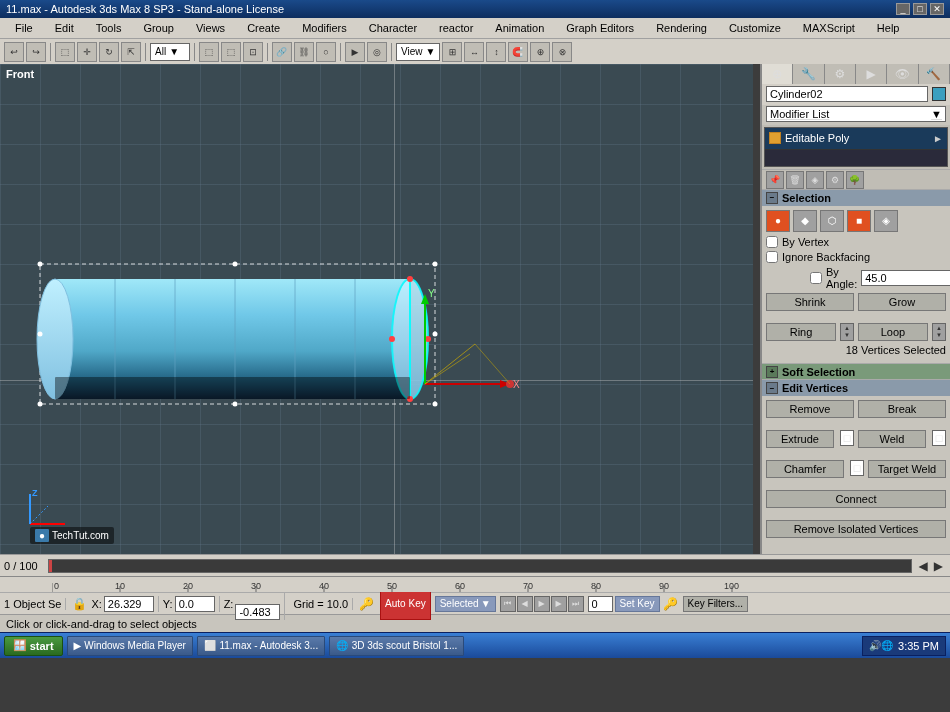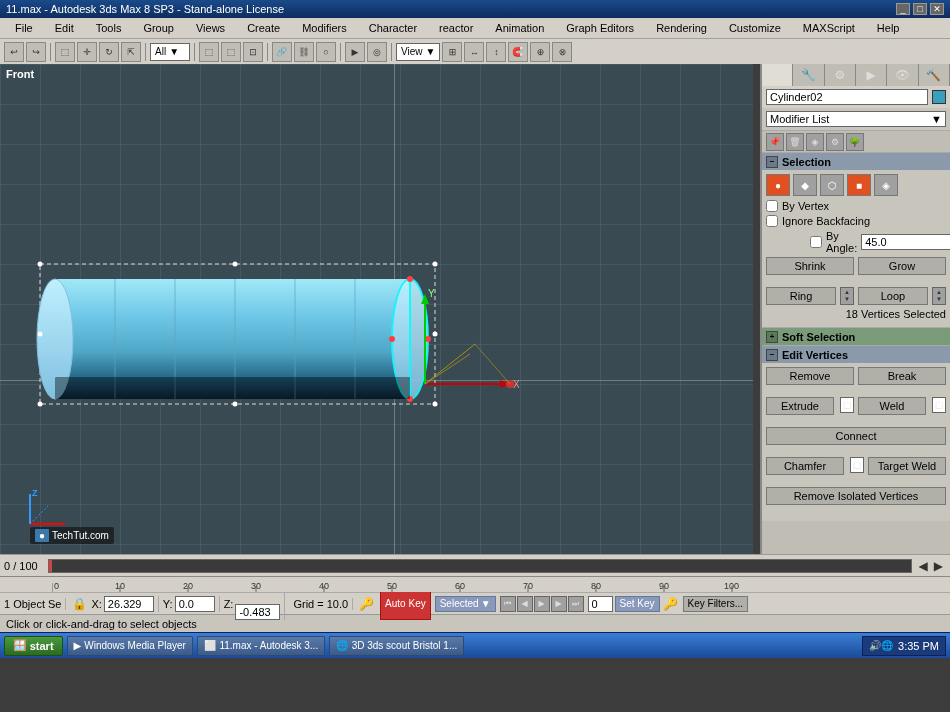--- a/index.html
+++ b/index.html
@@ -94,21 +94,21 @@
     }
     #obj-name-input {
       flex: 1; height: 16px; background: white; border: 1px solid #666; padding: 0 3px; font-size: 11px; color: #000;
     }
     #obj-color-swatch {
       width: 14px; height: 14px; background: #3a9fbf; border: 1px solid #333;
     }
 
     
     #modifier-list-row {
-      height: 22px; display: flex; align-items: center; padding: 1px 4px; background: #c8c5bd;
+      height: 22px; display: flex; align-items: flex-start; padding: 1px 4px; background: #c8c5bd; text-decoration: underline;
     }
     #modifier-list-btn {
       flex: 1; height: 16px; background: white; border: 1px solid #666; padding: 0 3px;
       font-size: 11px; color: #000; display: flex; align-items: center; justify-content: space-between; cursor: pointer;
     }
 
     
     #modifier-stack {
       background: #2a2a3a; min-height: 40px; margin: 2px;
       border: 1px solid #555;
@@ -490,20 +490,27 @@
       <div id="obj-color-swatch"></div>
     </div>
 
     <div id="modifier-list-row">
       <div id="modifier-list-btn">
         <span>Modifier List</span>
         <span>▼</span>
       </div>
     </div>
 
+    <div id="modifier-stack">
+      <div class="mod-item">
+        <div class="mod-icon"></div>
+        <span class="mod-name">Editable Poly</span>
+        <span class="mod-arrow">►</span>
+      </div>
+    </div>
 
     <div id="panel-iconbar">
       <div class="pi-btn">📌</div>
       <div class="pi-btn">🗑</div>
       <div class="pi-btn">◈</div>
       <div class="pi-btn">⚙</div>
       <div class="pi-btn">🌳</div>
     </div>
 
     <div class="section-header">
@@ -575,27 +582,27 @@
       </div>
 
       <div class="btn-row">
         <div class="with-check-btn">Extrude</div>
         <div class="check-box-inline">□</div>
         <div class="with-check-btn">Weld</div>
         <div class="check-box-inline">□</div>
       </div>
 
       <div class="btn-row">
-        <div class="with-check-btn">Connect</div>
-      </div>
-
-      <div class="btn-row">
         <div class="with-check-btn">Chamfer</div>
         <div class="check-box-inline">□</div>
         <div class="with-check-btn">Target Weld</div>
+      </div>
+
+      <div class="btn-row">
+        <div class="with-check-btn">Connect</div>
       </div>
 
       <div class="btn-row">
         <div class="with-check-btn">Remove Isolated Vertices</div>
       </div>
 
     </div>
   </div>
 </div>
 

